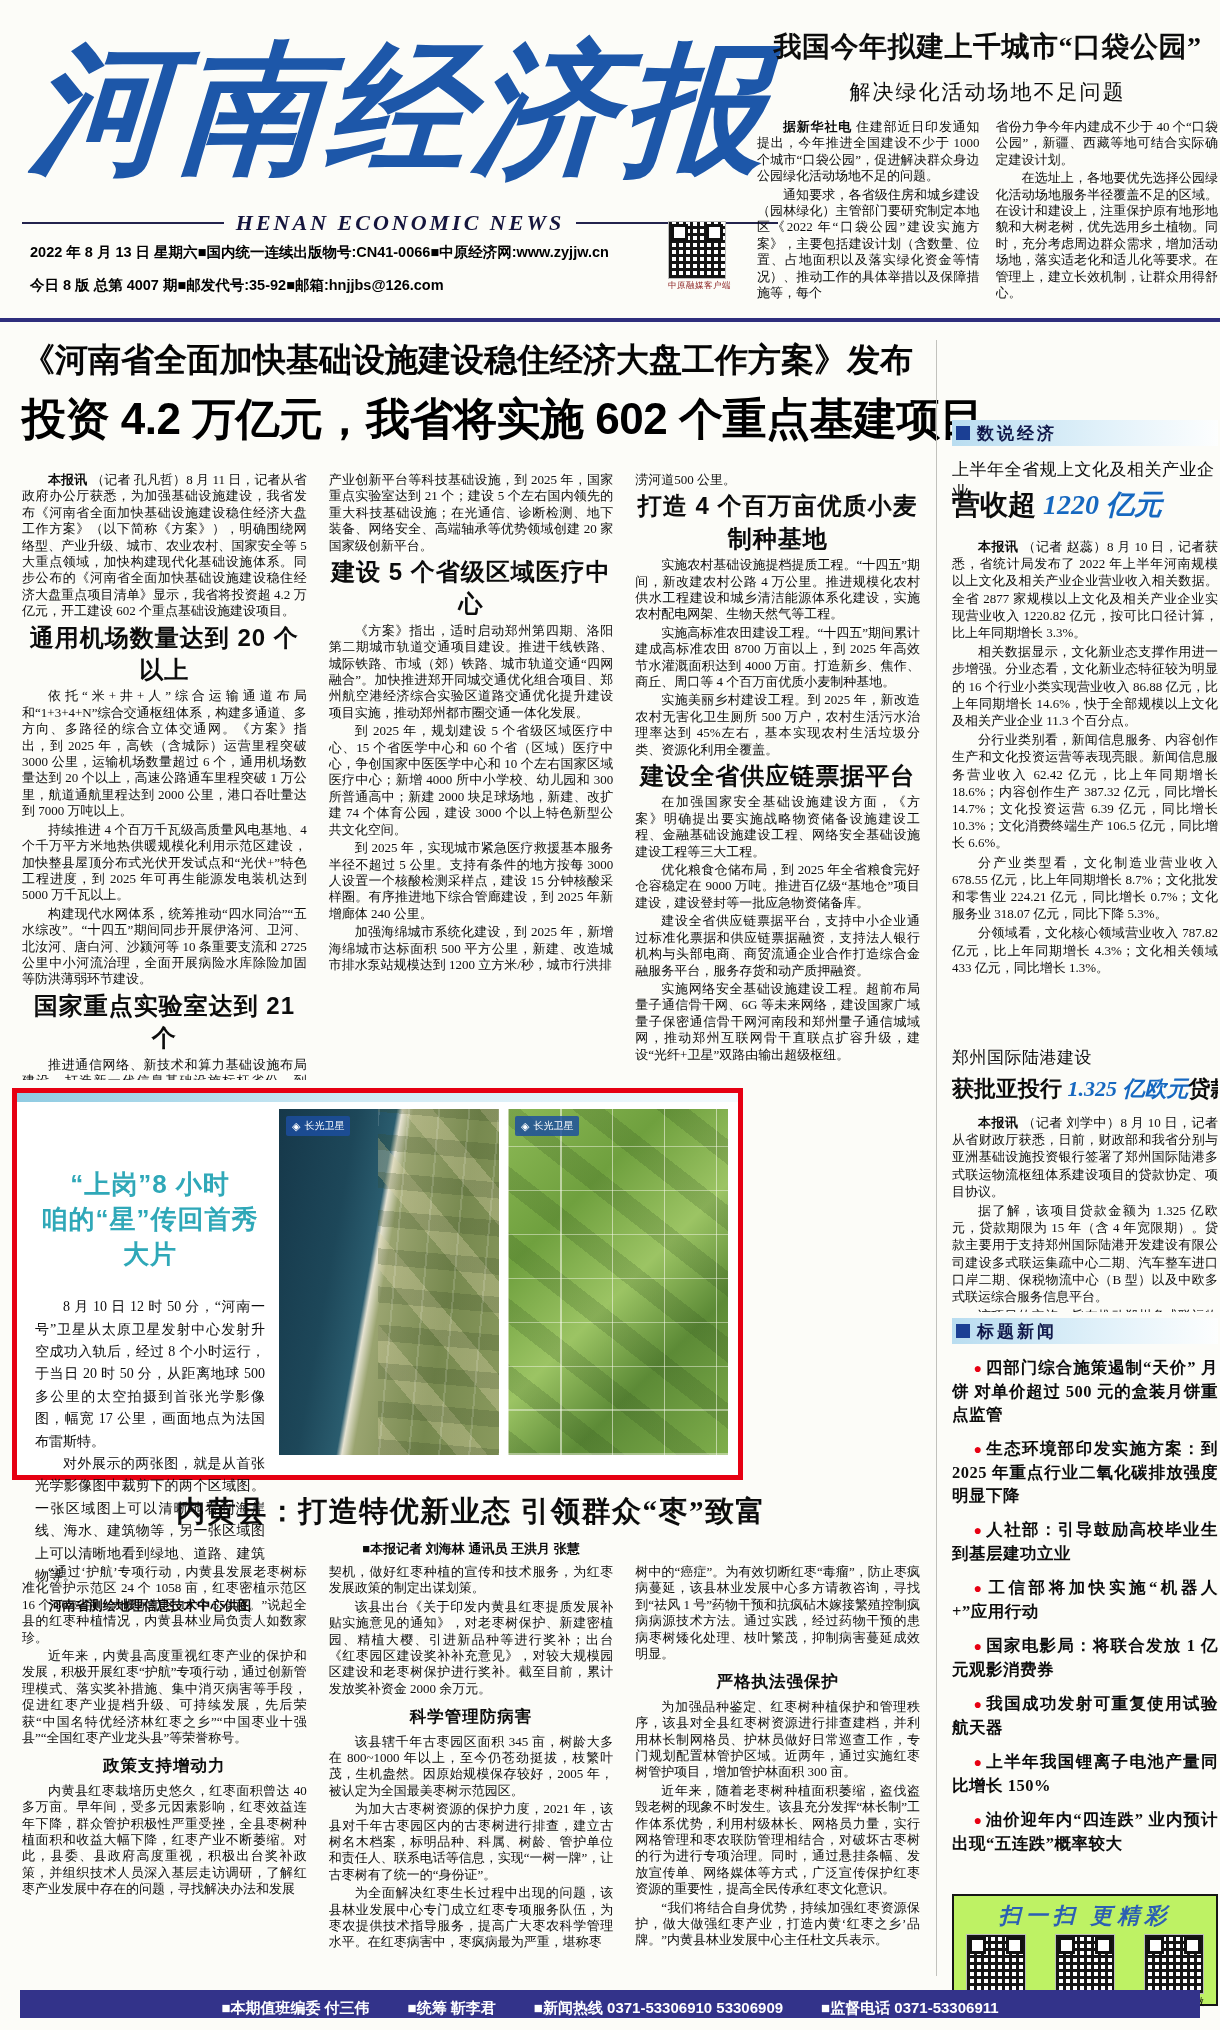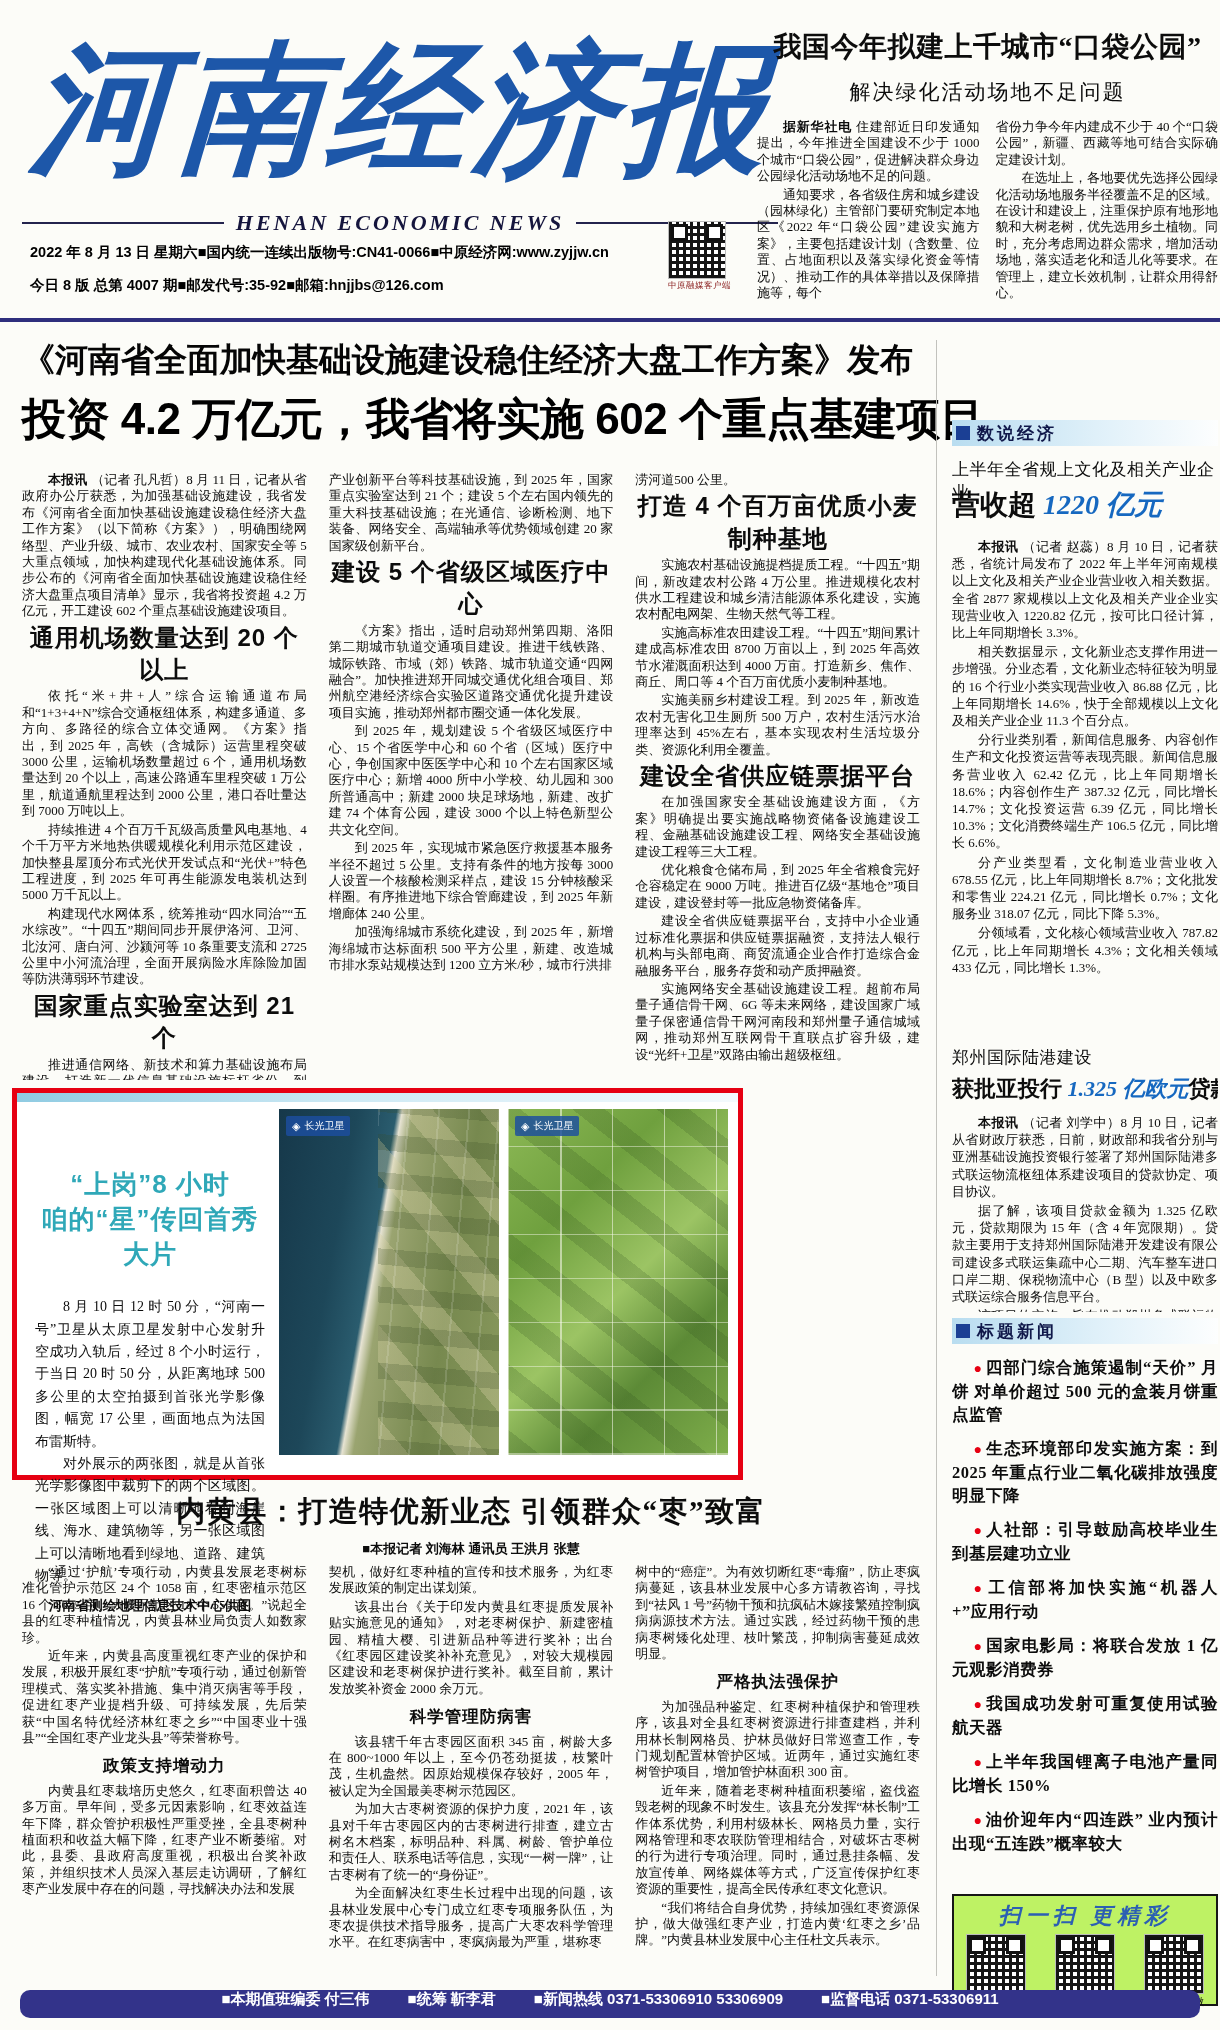--- a/index.html
+++ b/index.html
@@ -117,22 +117,22 @@
     padding:5px 10px 0; background:#bef264;margin-top:32px; }
   .scan-title { text-align:center; color:#2c5fb3; font-weight:700; font-style:italic; font-size:22px;
     letter-spacing:5px; }
   .scan-row { display:flex; justify-content:space-between; margin-top:4px; }
   .scan-unit { width:64px; text-align:center; }
   .scan-qr { width:58px; height:58px; margin:0 auto; }
   .scan-label { font-size:10px; font-weight:400; margin-top:2px; white-space:nowrap; }
 
   
   .footer-bar { position:absolute; left:20px; top:1990px; width:1180px; height:28px; background:#33338a;
-    color:#fff; display:flex; align-items:flex-start; justify-content:center; gap:38px;
-    font-family:"Liberation Sans",sans-serif; font-weight:700; font-size:15px;border-radius:10px; }
+    color:#fff; display:flex; align-items:flex-end; justify-content:center; gap:38px;
+    font-family:"Liberation Sans",sans-serif; font-weight:700; font-size:15px; }
 </style>
 </head>
 <body>
 
 <div class="page">
 
   <div class="mast-title">河南经济报</div>
   <div class="eng-row">
     <span class="ln"></span>
     <span>HENAN ECONOMIC NEWS</span>

